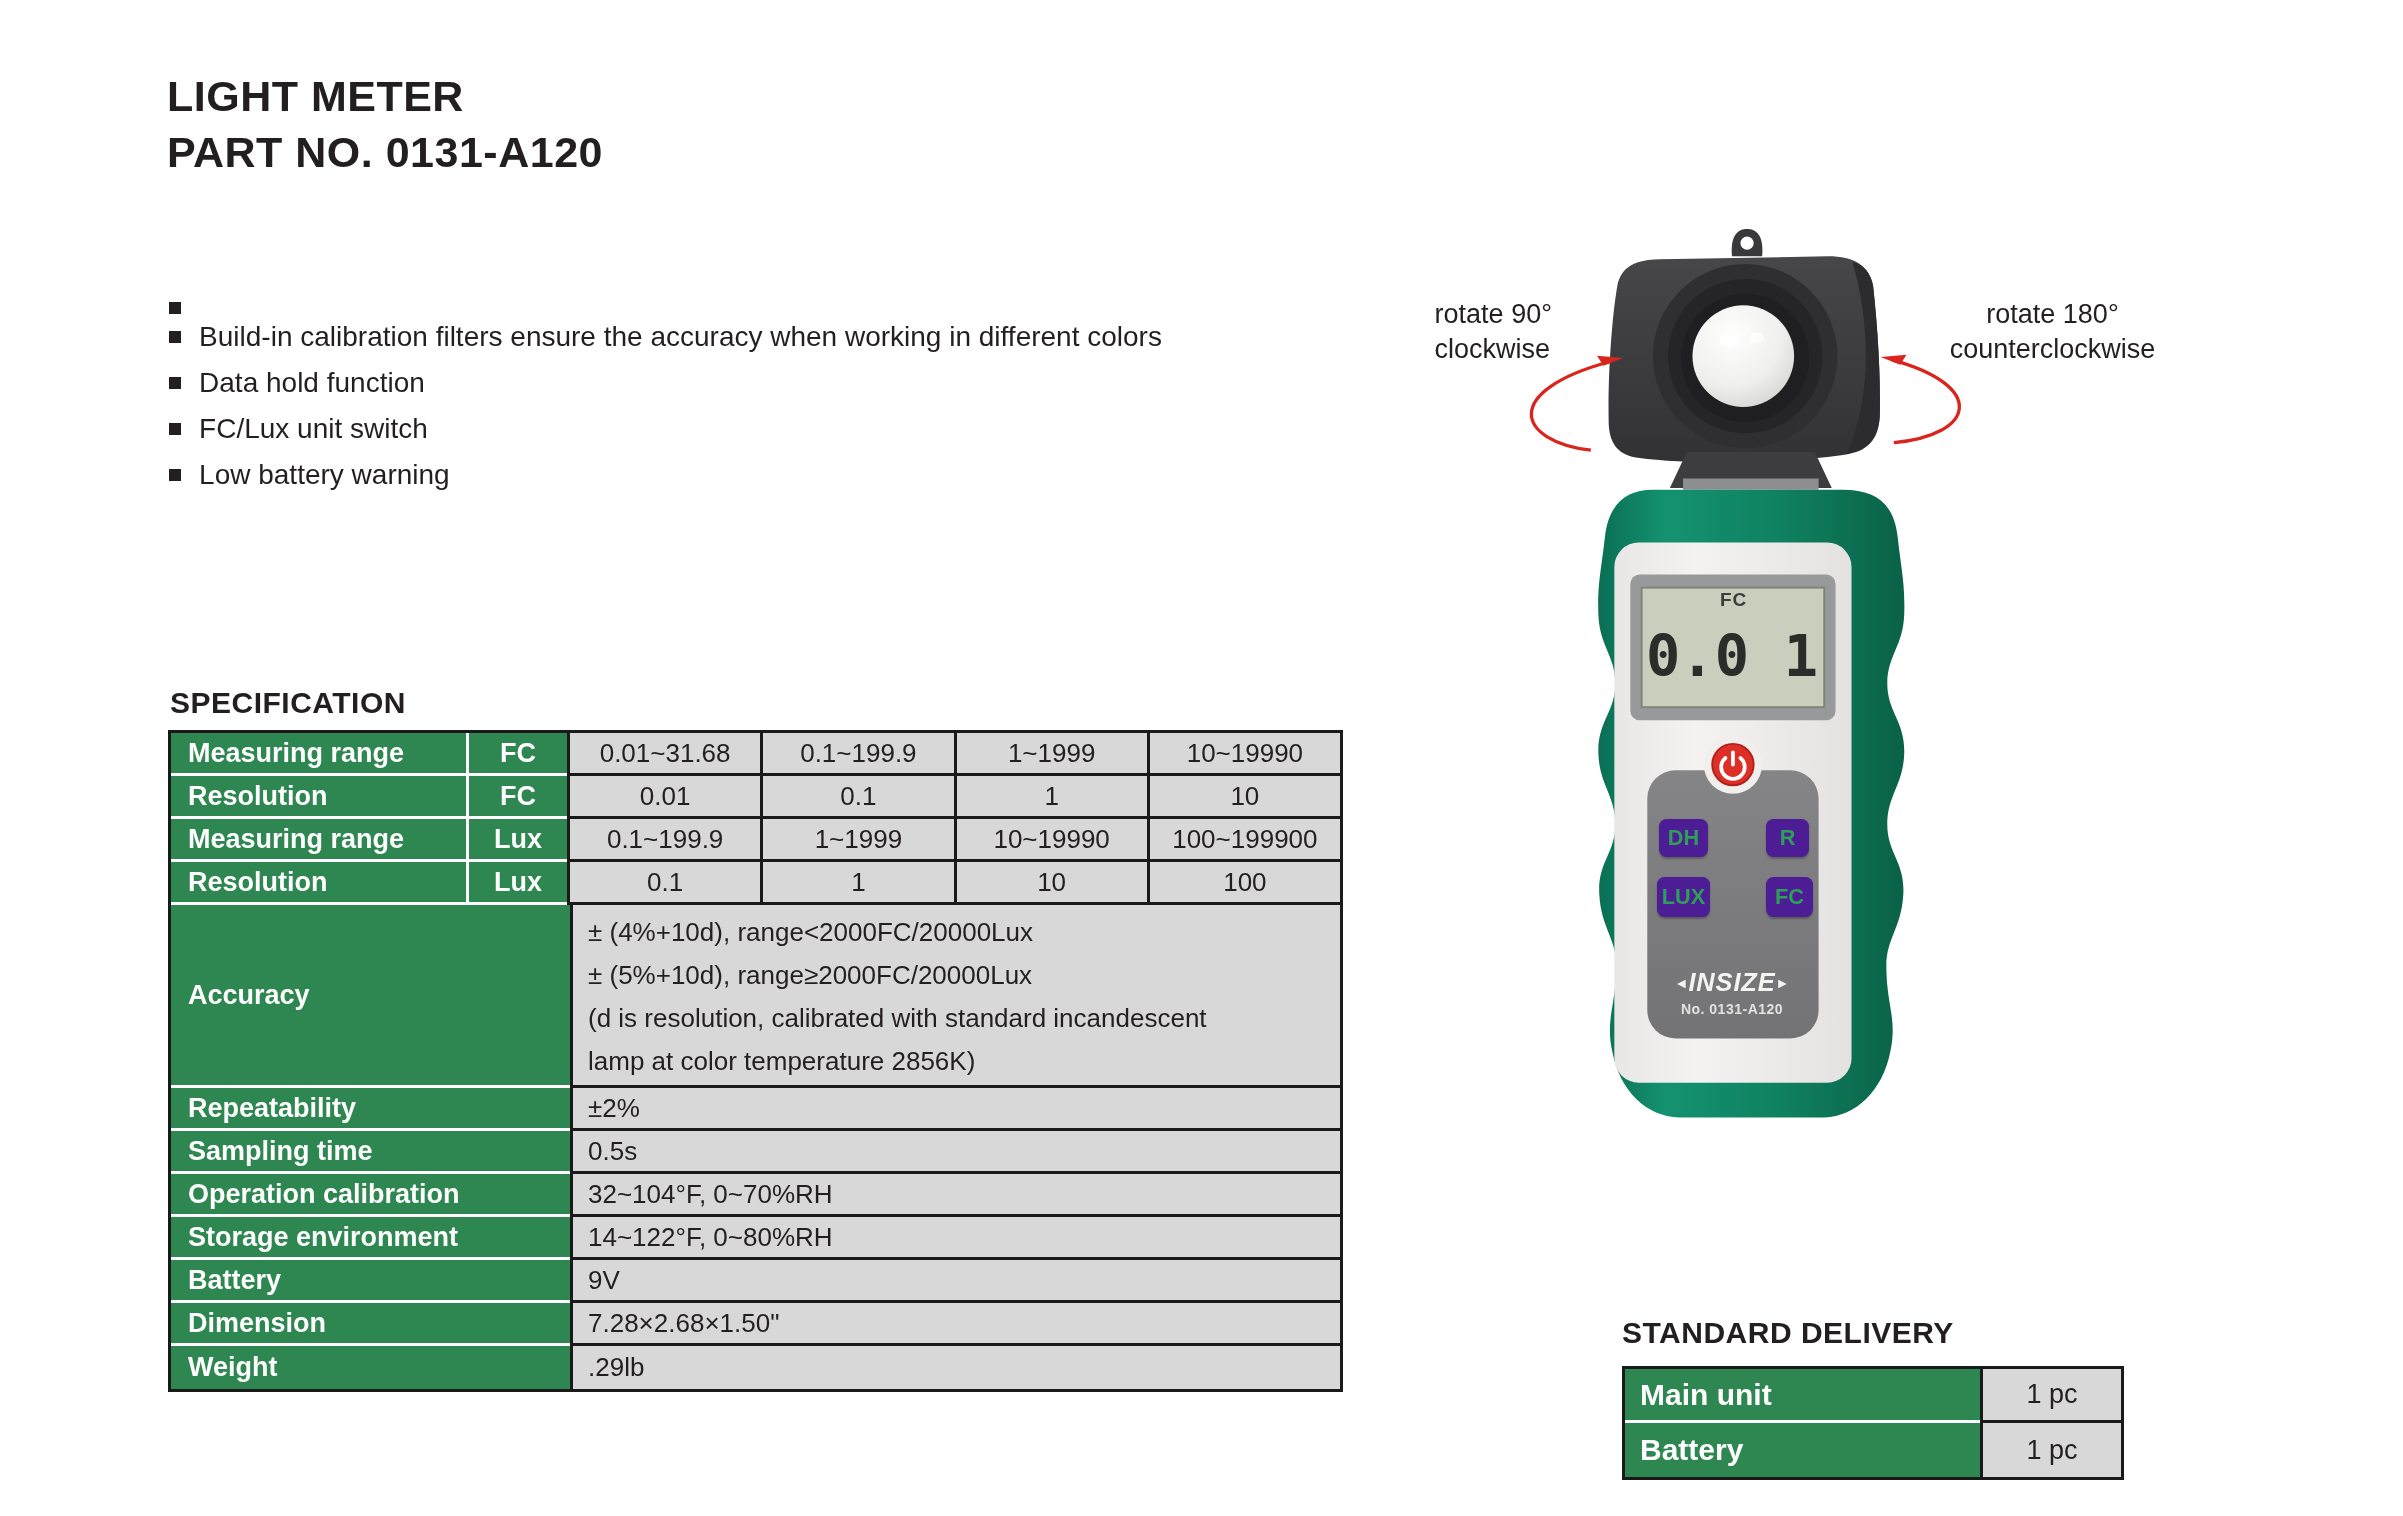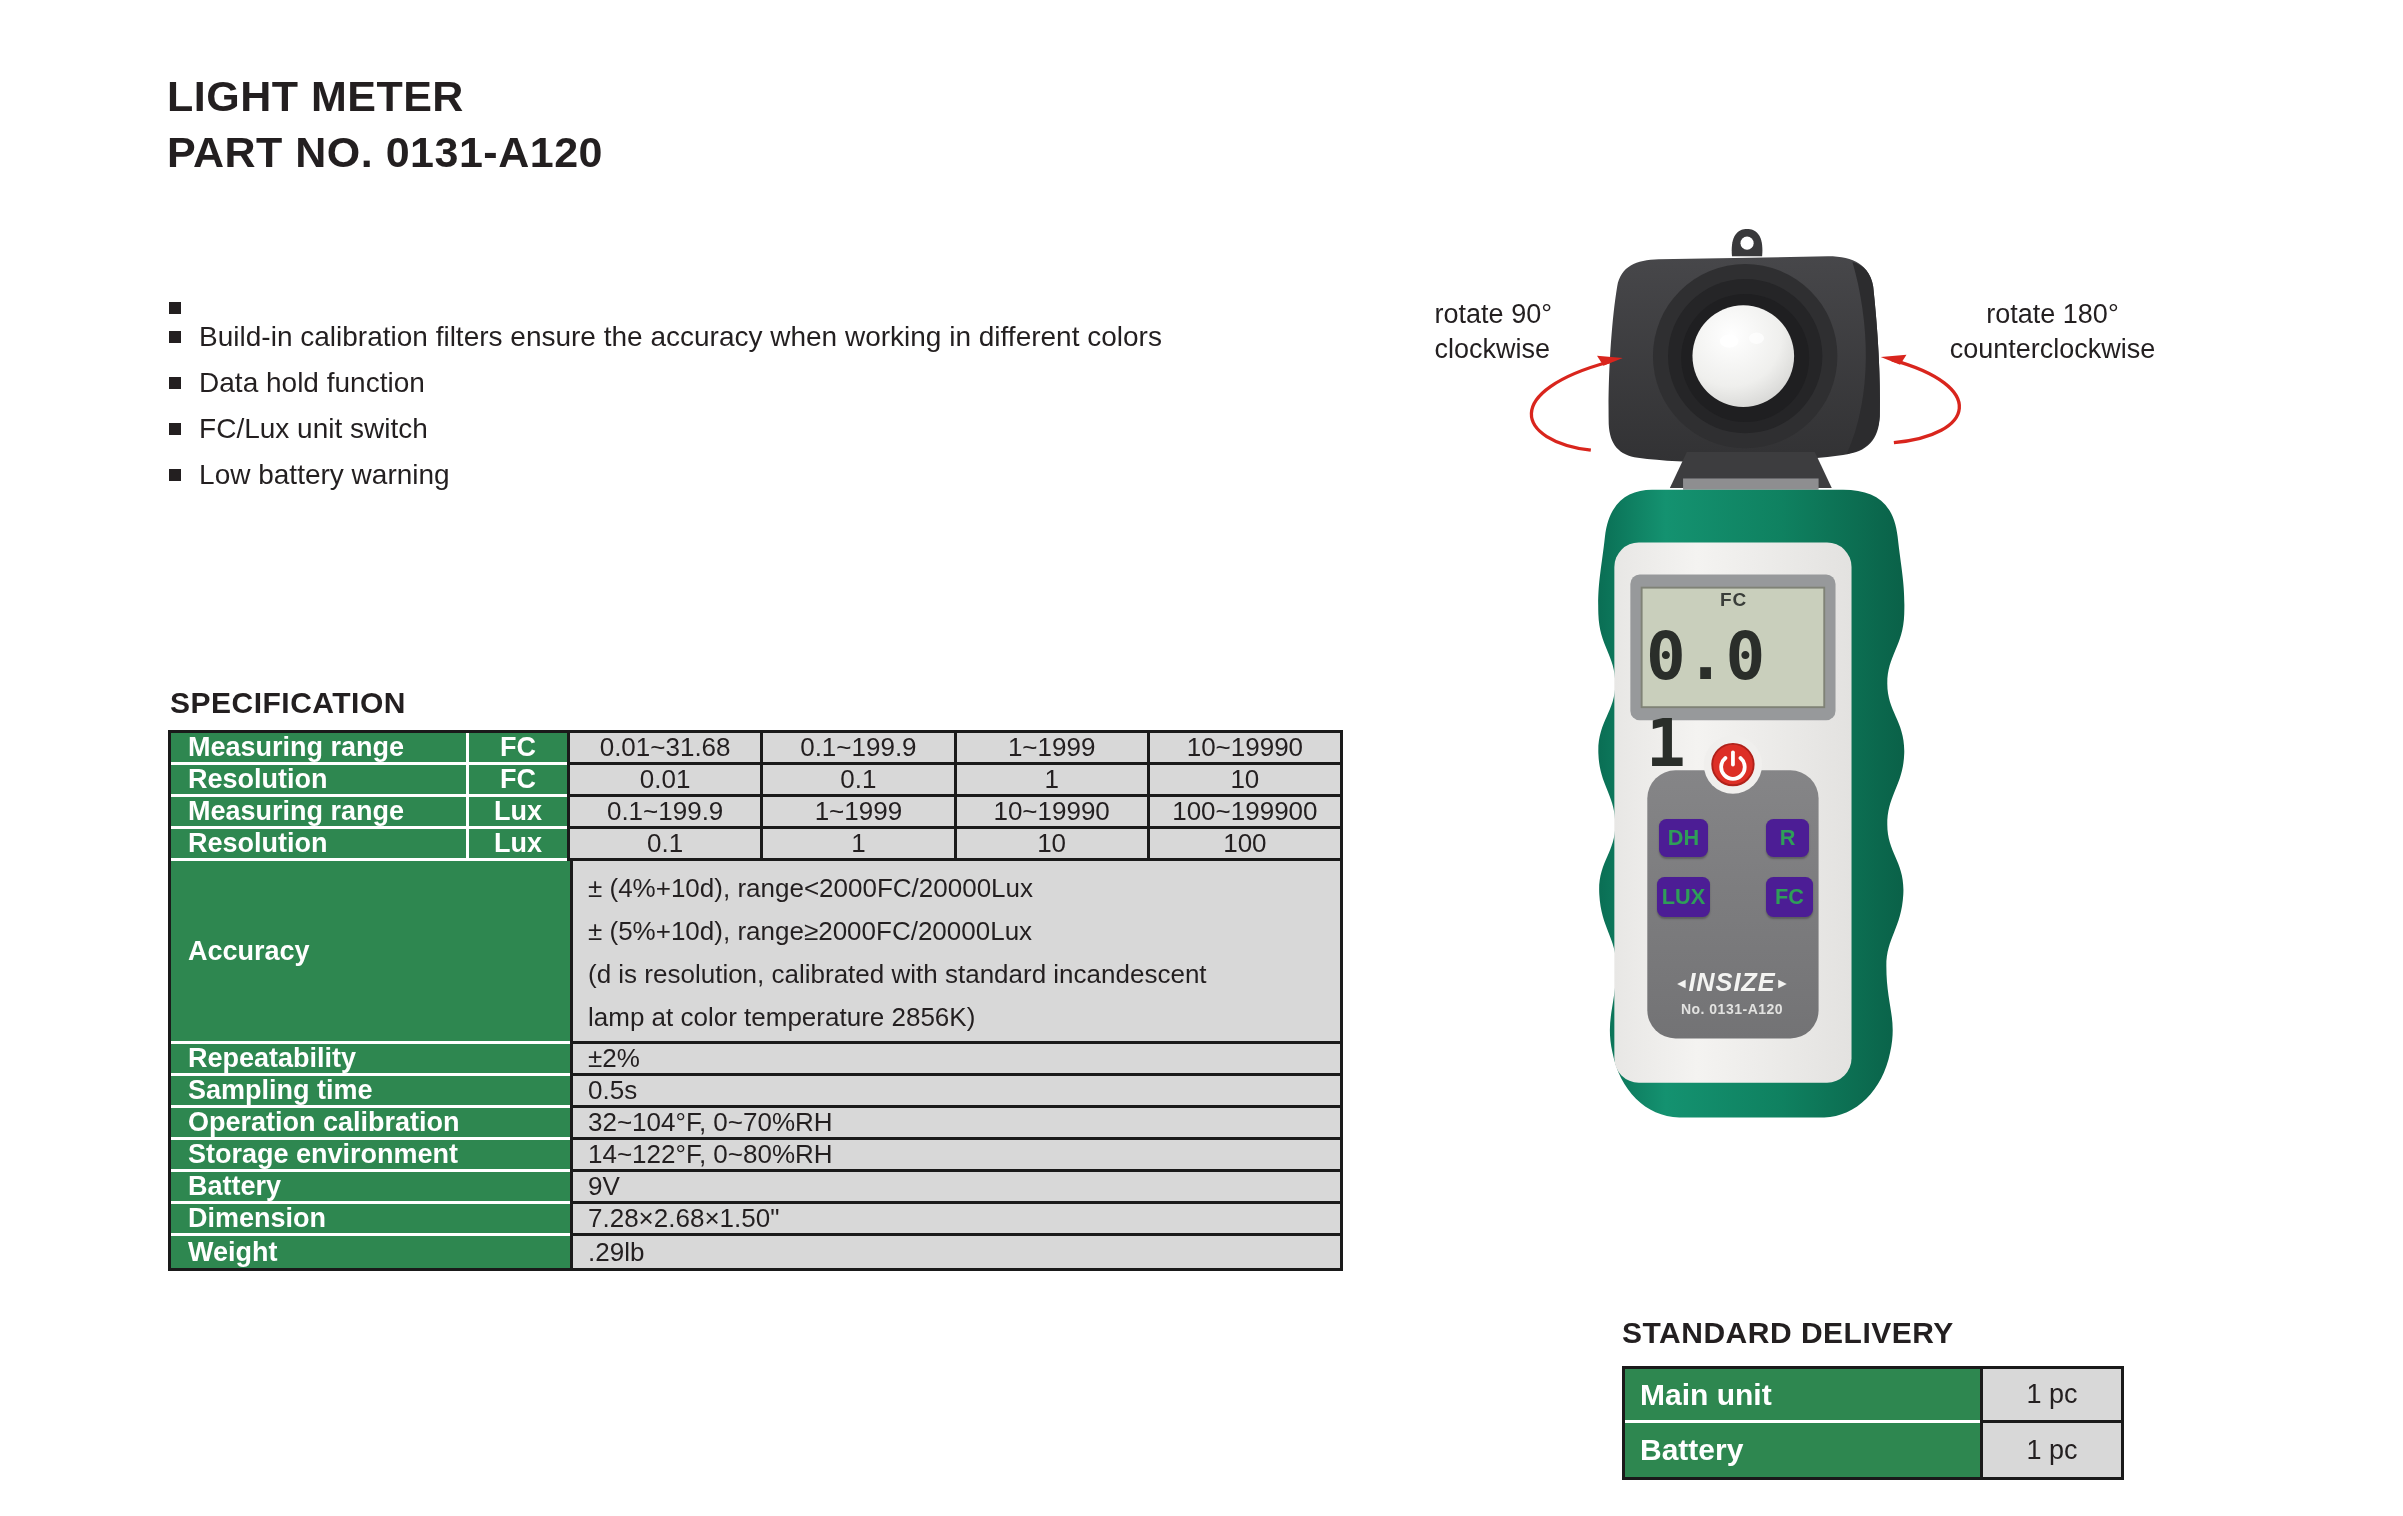--- a/index.html
+++ b/index.html
@@ -18,21 +18,21 @@
 
   
   #spec-heading { left:170px; top:686px; font-size:30px; font-weight:bold; letter-spacing:0.5px; }
   .gtable { border:3.8px solid #1a1a1a; background:#ffffff; }
   #spec-table { left:168px; top:730px; width:1175px; }
   .tr { display:flex; }
   .cell { display:flex; align-items:center; }
   .hcell { background:#2e8750; color:#ffffff; font-weight:bold; font-size:27px; padding-left:17px; }
   .ucell { background:#2e8750; color:#ffffff; font-weight:bold; font-size:27px; justify-content:center; padding-left:0; }
   .dcell { background:#d8d8d8; color:#231f20; font-size:26px; border-left:3.8px solid #1a1a1a; }
-  .rowH { height:32px; }
+  .rowH { height:43px; }
   .tr .bb-w { border-bottom:3.8px solid #ffffff; }
   .tr .bb-k { border-bottom:3.8px solid #1a1a1a; }
   .w-label { width:298px; border-right:3.8px solid #ffffff; }
   .w-unit  { width:98px; }
   .w-wide  { width:399px; }
   .dflex { flex:1; justify-content:center; }
   .dleft { flex:1; justify-content:flex-start; padding-left:15px; }
   #acc-row { height:183px; }
   #acc-row .hcell { align-items:center; }
   #acc-cell { flex:1; flex-direction:column; align-items:flex-start; justify-content:flex-start;
@@ -52,21 +52,21 @@
   #device { left:1412px; top:207px; width:800px; height:942px; }
   #device svg { position:absolute; left:0; top:0; }
   .ann { position:absolute; font-size:27px; line-height:35px; color:#231f20; }
   #ann-left { left:22.6px; top:90px; }
   #ann-right { left:520px; top:90px; width:241px; text-align:center; }
 
   .lcd-fc { position:absolute; left:230px; top:382px; width:183px; text-align:center;
             font-size:19px; font-weight:bold; color:#3a3e3a; letter-spacing:0.9px; }
   .lcd-digits { position:absolute; left:234px; top:406px; width:172px; display:flex;
                 justify-content:space-between; font-family:"DejaVu Sans Mono",monospace;
-                font-weight:bold; font-size:66px; line-height:87px; color:#2a2e2a;flex-direction:column; }
+                font-weight:bold; font-size:57px; line-height:87px; color:#2a2e2a; }
   .dev-btn { position:absolute; background:#4c1d95; border-radius:7.5px; color:#2f9e58;
              font-weight:bold; font-size:21.7px; display:flex; align-items:center; justify-content:center;
              box-shadow:0 1.9px 1.9px rgba(0,0,0,0.25); }
   #btn-dh  { left:247px; top:612px; width:49px; height:38px; }
   #btn-r   { left:354px; top:612px; width:43px; height:38px; }
   #btn-lux { left:245px; top:670px; width:53px; height:40px; }
   #btn-fc  { left:354px; top:670px; width:47px; height:40px; }
   #brand { position:absolute; left:226px; top:761px; width:188px; text-align:center;
            color:#f4f4f2; font-size:25.4px; font-weight:bold; font-style:italic; letter-spacing:0.9px; }
   #brand .tri { font-size:14px; font-style:normal; vertical-align:2.8px; letter-spacing:0; }

